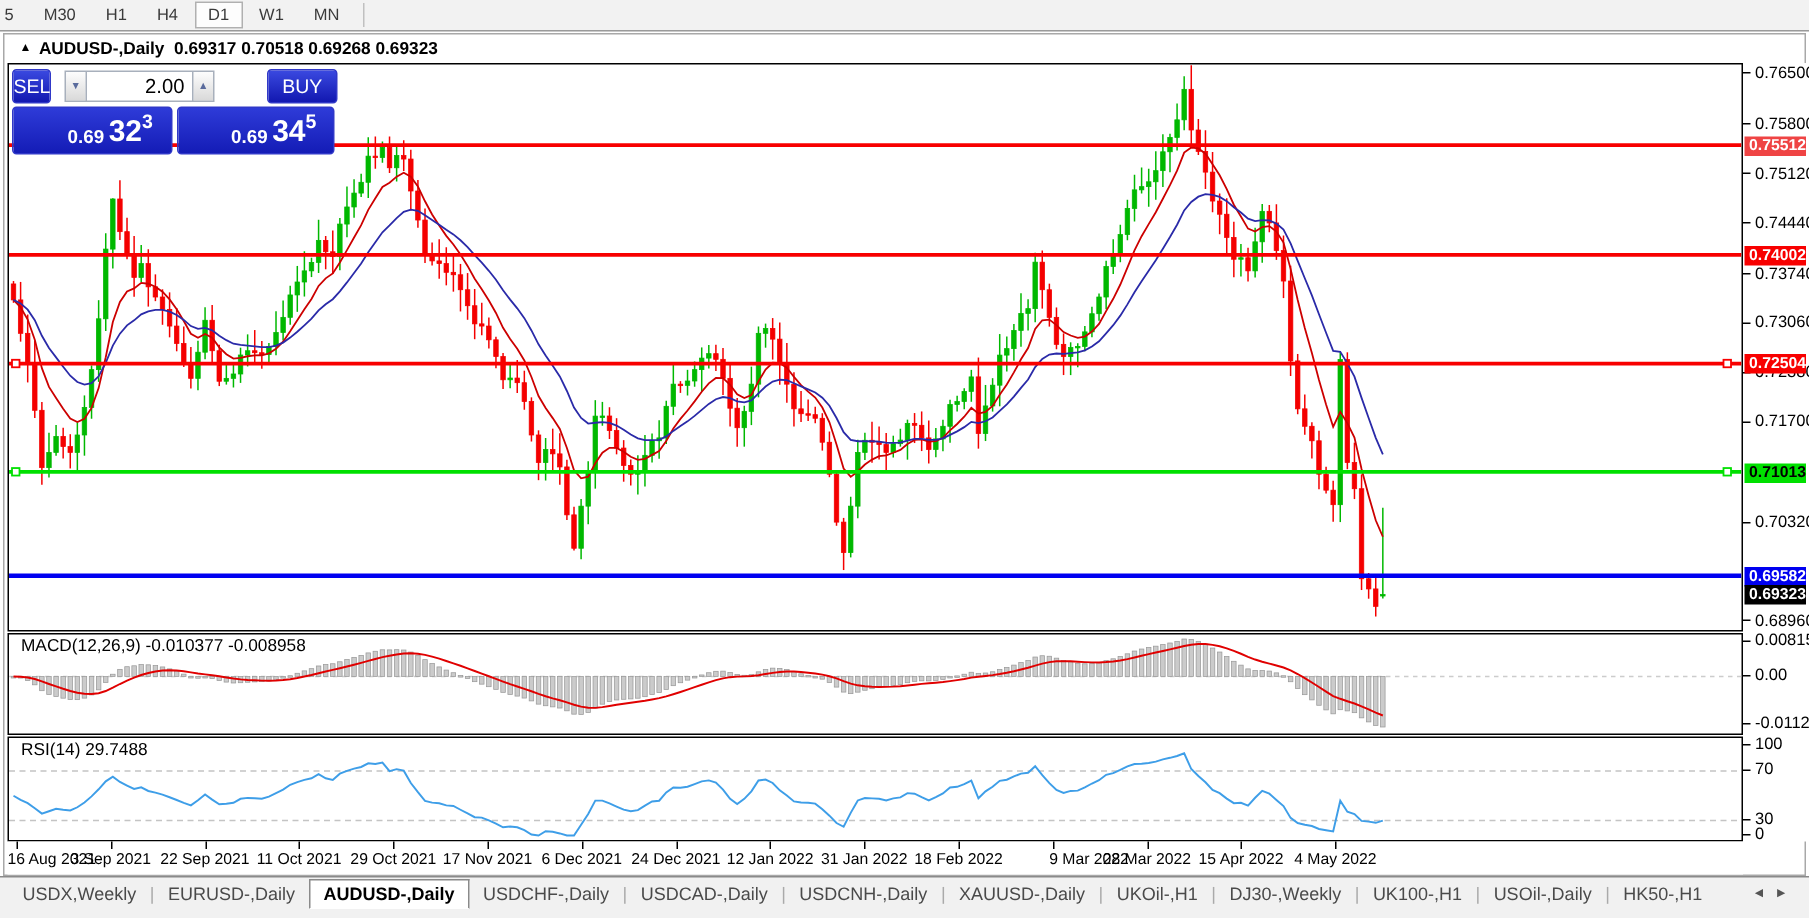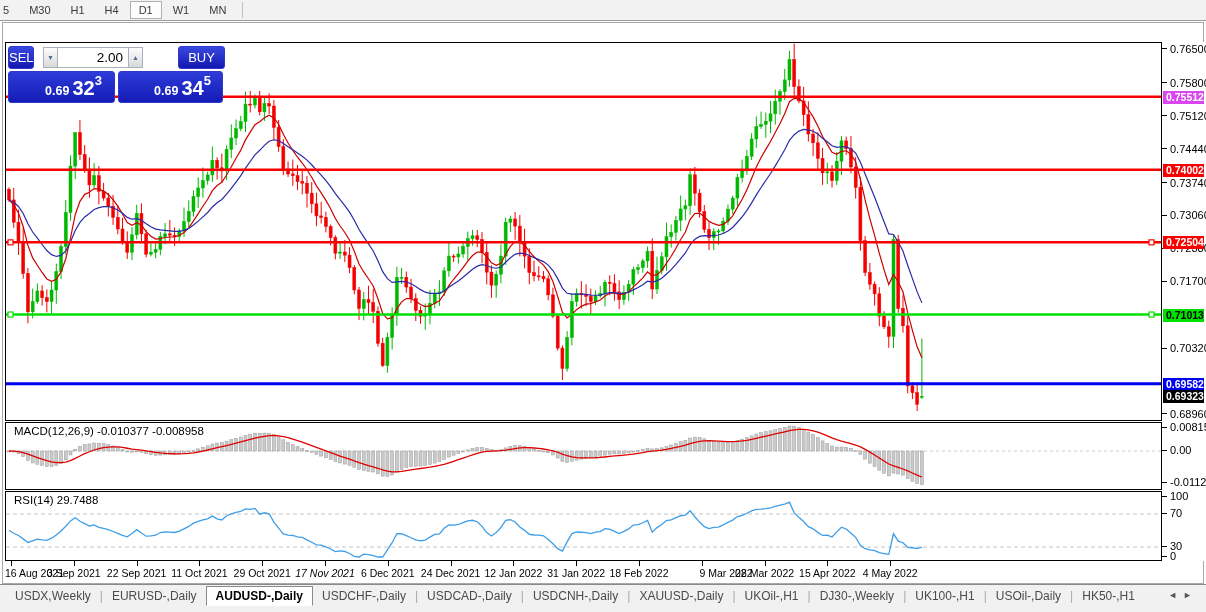--- a/index.html
+++ b/index.html
@@ -77,20 +77,23 @@
       <div class="tf-btn">M30</div>
       <div class="tf-btn">H1</div>
       <div class="tf-btn">H4</div>
       <div class="tf-btn sel">D1</div>
       <div class="tf-btn">W1</div>
       <div class="tf-btn">MN</div>
       <div class="tf-sep"></div>
     </div>
 
   <div id="chartwin">
+    <div id="titlebar">
+      <span class="tri">▲</span><span>AUDUSD-,Daily</span>&nbsp;&nbsp;<span>0.69317 0.70518 0.69268 0.69323</span>
+    </div>
 
     <div id="main-panel" class="panel">
       <svg id="main-svg" width="1155" height="377">
           <g>
             <line x1="3" y1="144.35862000000034" x2="3" y2="158.8816199999998" stroke="#f40000" stroke-width="1"></line>
             <rect x="1.5" y="146.2950200000001" width="3" height="10.650199999999927" fill="#f40000" stroke="#f40000" stroke-width="0.5"></rect>
             <line x1="7.73" y1="144.95173929763675" x2="7.73" y2="184.76033048919658" stroke="#f40000" stroke-width="1"></line>
             <rect x="6.23" y="156.94522000000003" width="3" height="22.26860000000022" fill="#f40000" stroke="#f40000" stroke-width="0.5"></rect>
             <line x1="12.46" y1="166.70174593406875" x2="12.46" y2="211.95480722209757" stroke="#f40000" stroke-width="1"></line>
             <rect x="10.96" y="179.21382000000025" width="3" height="19.364000000000033" fill="#f40000" stroke="#f40000" stroke-width="0.5"></rect>
@@ -718,21 +721,21 @@
         <div class="axis-dash" style="top: 172.936px;"></div>
         <div class="axis-tick" style="top: 167.436px;">0.73060</div>
         <div class="axis-dash" style="top: 205.855px;"></div>
         <div class="axis-tick" style="top: 200.355px;">0.72380</div>
         <div class="axis-dash" style="top: 238.774px;"></div>
         <div class="axis-tick" style="top: 233.274px;">0.71700</div>
         <div class="axis-dash" style="top: 305.58px;"></div>
         <div class="axis-tick" style="top: 300.08px;">0.70320</div>
         <div class="axis-dash" style="top: 371.417px;"></div>
         <div class="axis-tick" style="top: 365.917px;">0.68960</div>
-        <div class="price-badge" style="top: 48.7351px; background: #d946ef; color: rgb(255, 255, 255);">0.75512</div>
+        <div class="price-badge" style="top: 48.7351px; background: #ef4444; color: rgb(255, 255, 255);">0.75512</div>
         <div class="price-badge" style="top: 121.834px; background: rgb(248, 0, 0); color: rgb(255, 255, 255);">0.74002</div>
         <div class="price-badge" style="top: 194.352px; background: rgb(248, 0, 0); color: rgb(255, 255, 255);">0.72504</div>
         <div class="price-badge" style="top: 266.532px; background: rgb(0, 224, 0); color: rgb(0, 0, 0);">0.71013</div>
         <div class="price-badge" style="top: 335.806px; background: rgb(0, 0, 240); color: rgb(255, 255, 255);">0.69582</div>
         <div class="price-badge" style="top: 348.345px; background: rgb(0, 0, 0); color: rgb(255, 255, 255);">0.69323</div>
         <div class="axis-dash" style="top: 384.897px;"></div>
         <div class="axis-tick" style="top: 378.897px;">0.008155</div>
         <div class="axis-dash" style="top: 408px;"></div>
         <div class="axis-tick" style="top: 402px;">0.00</div>
         <div class="axis-dash" style="top: 439.9px;"></div>
@@ -752,21 +755,21 @@
         <div class="date-label first" style="left: 0px;">16 Aug 2021</div>
         <div class="date-dash" style="left: 68.8px;"></div>
         <div class="date-label" style="left: 68.8px;">3 Sep 2021</div>
         <div class="date-dash" style="left: 131.6px;"></div>
         <div class="date-label" style="left: 131.6px;">22 Sep 2021</div>
         <div class="date-dash" style="left: 194.4px;"></div>
         <div class="date-label" style="left: 194.4px; text-align: right;">11 Oct 2021</div>
         <div class="date-dash" style="left: 257.2px;"></div>
         <div class="date-label" style="left: 257.2px;">29 Oct 2021</div>
         <div class="date-dash" style="left: 320px;"></div>
-        <div class="date-label" style="left: 320px; font-style: italic;">17 Nov 2021</div>
+        <div class="date-label" style="left: 320px;">17 Nov 2021</div>
         <div class="date-dash" style="left: 382.8px;"></div>
         <div class="date-label" style="left: 382.8px;">6 Dec 2021</div>
         <div class="date-dash" style="left: 445.6px;"></div>
         <div class="date-label" style="left: 445.6px;">24 Dec 2021</div>
         <div class="date-dash" style="left: 508.4px;"></div>
         <div class="date-label" style="left: 508.4px;">12 Jan 2022</div>
         <div class="date-dash" style="left: 571.2px;"></div>
         <div class="date-label" style="left: 571.2px;">31 Jan 2022</div>
         <div class="date-dash" style="left: 634px;"></div>
         <div class="date-label" style="left: 634px;">18 Feb 2022</div>

